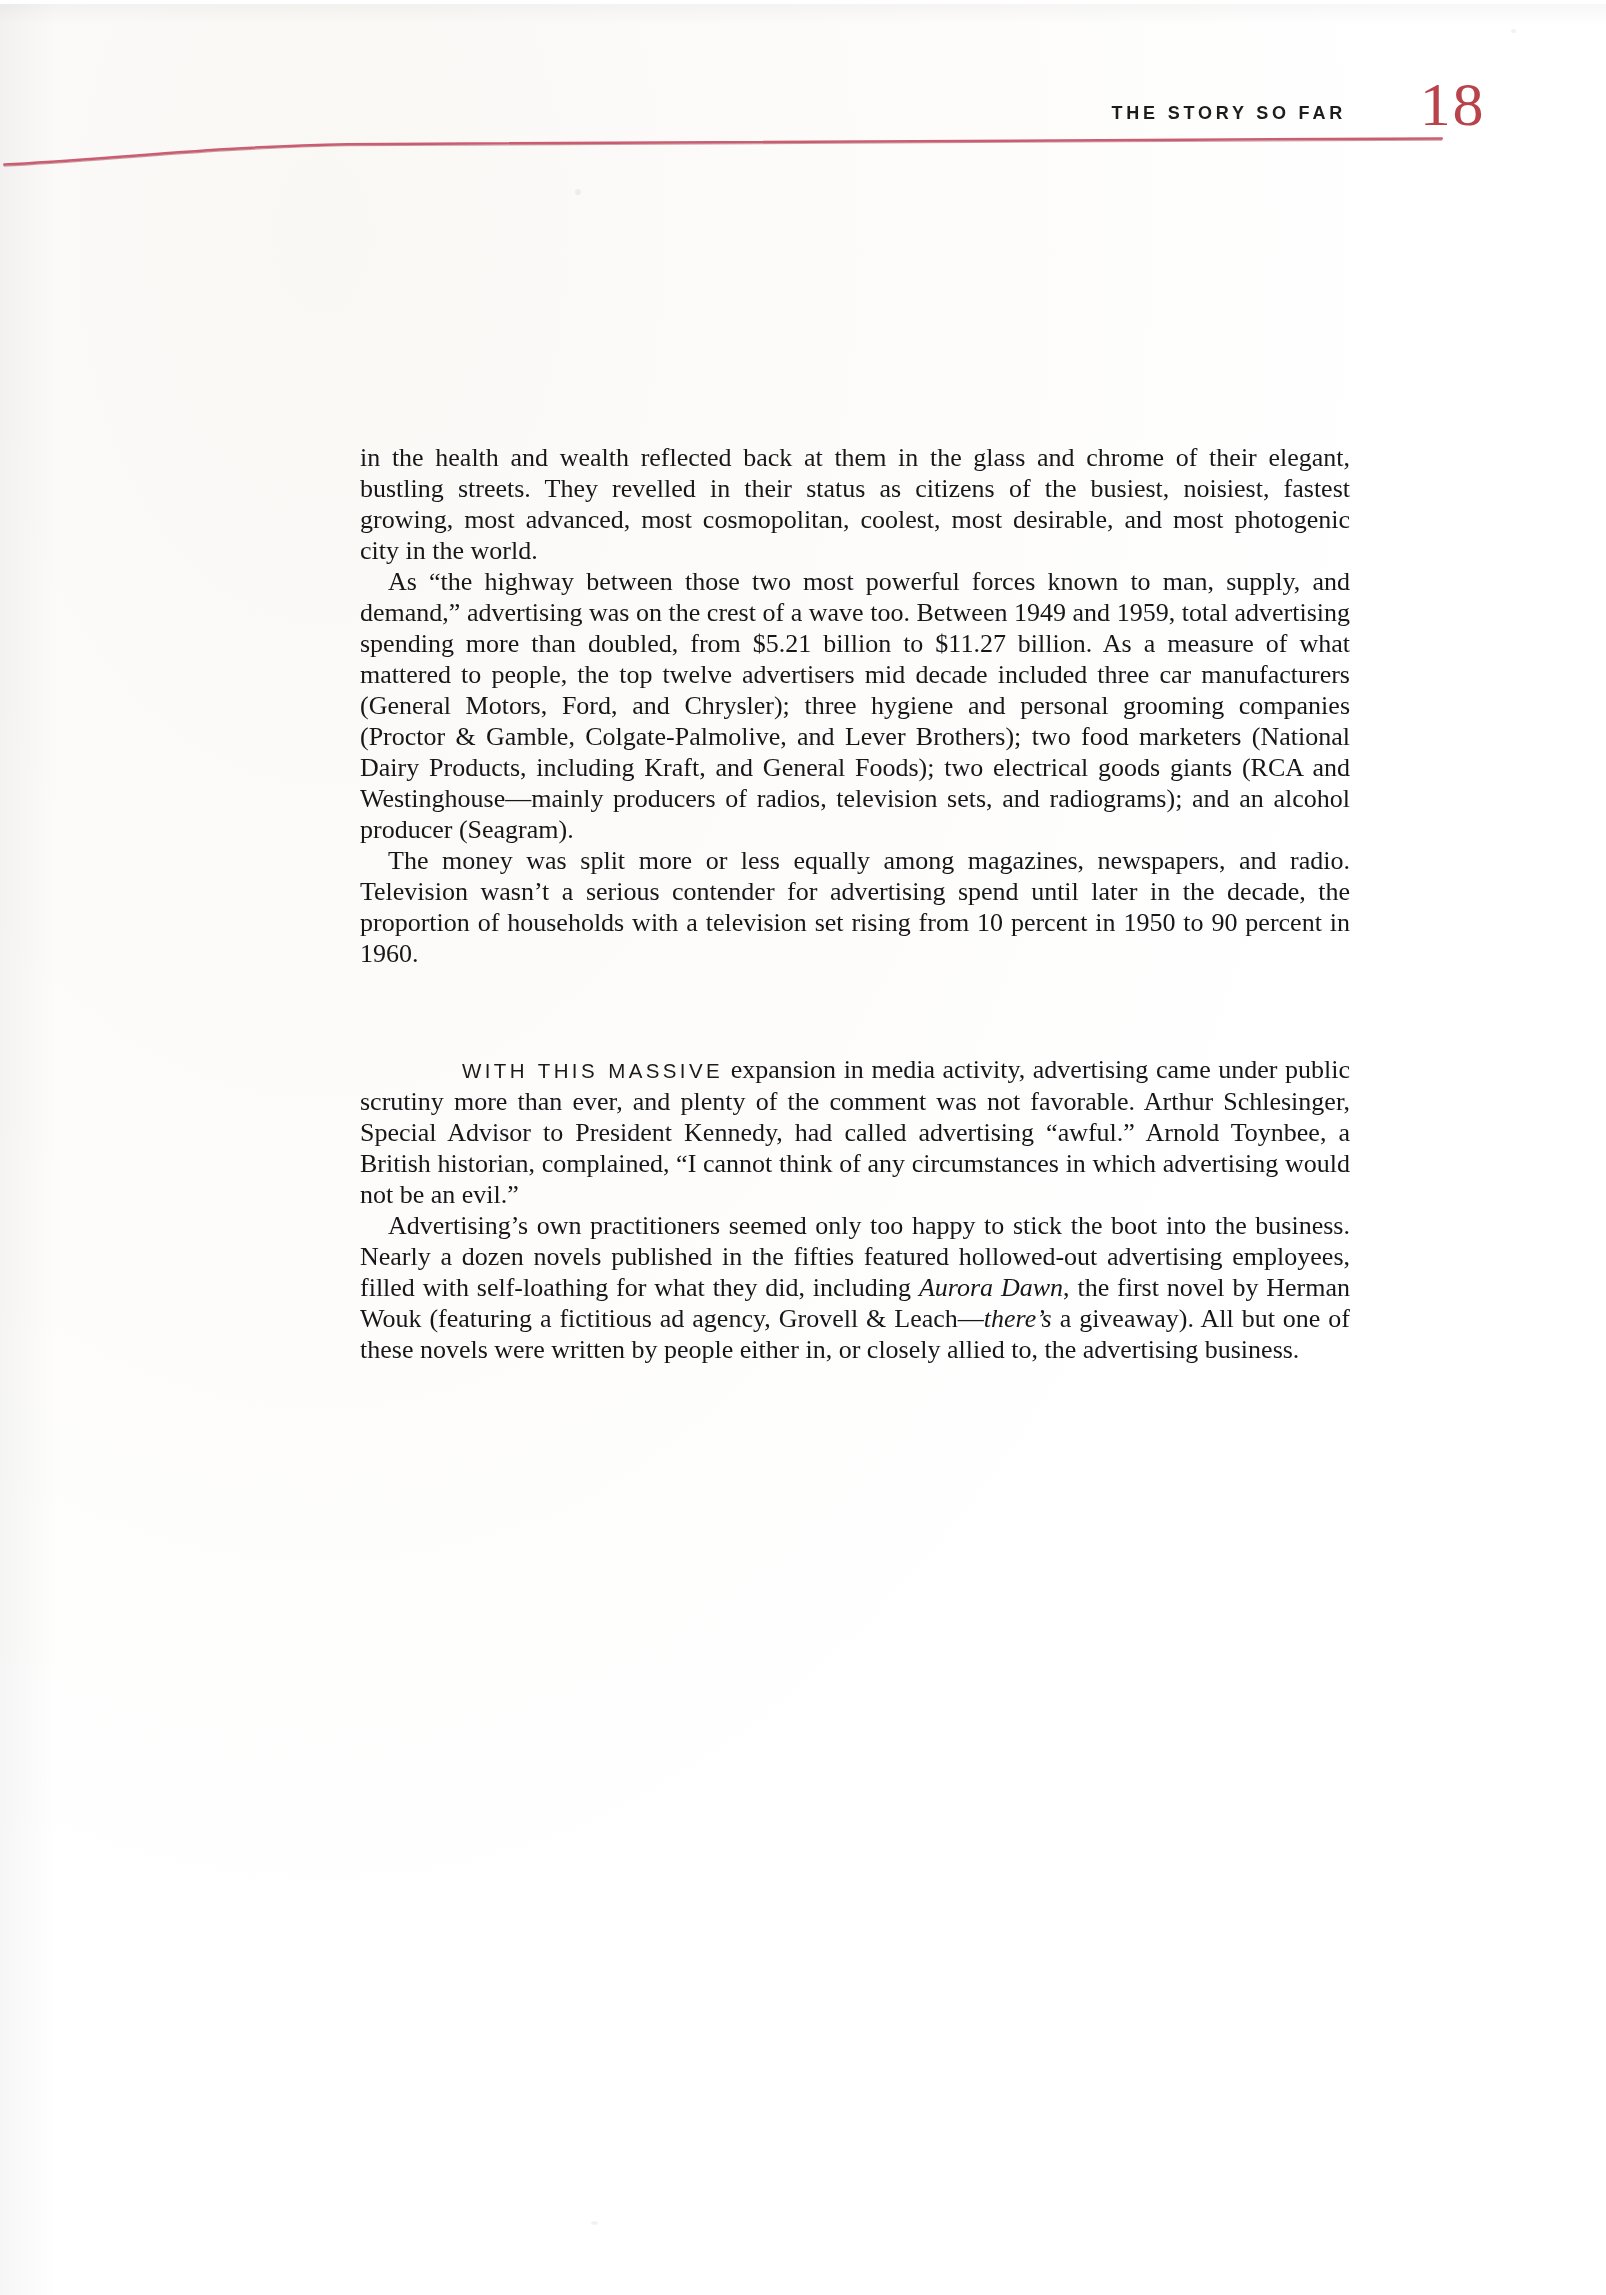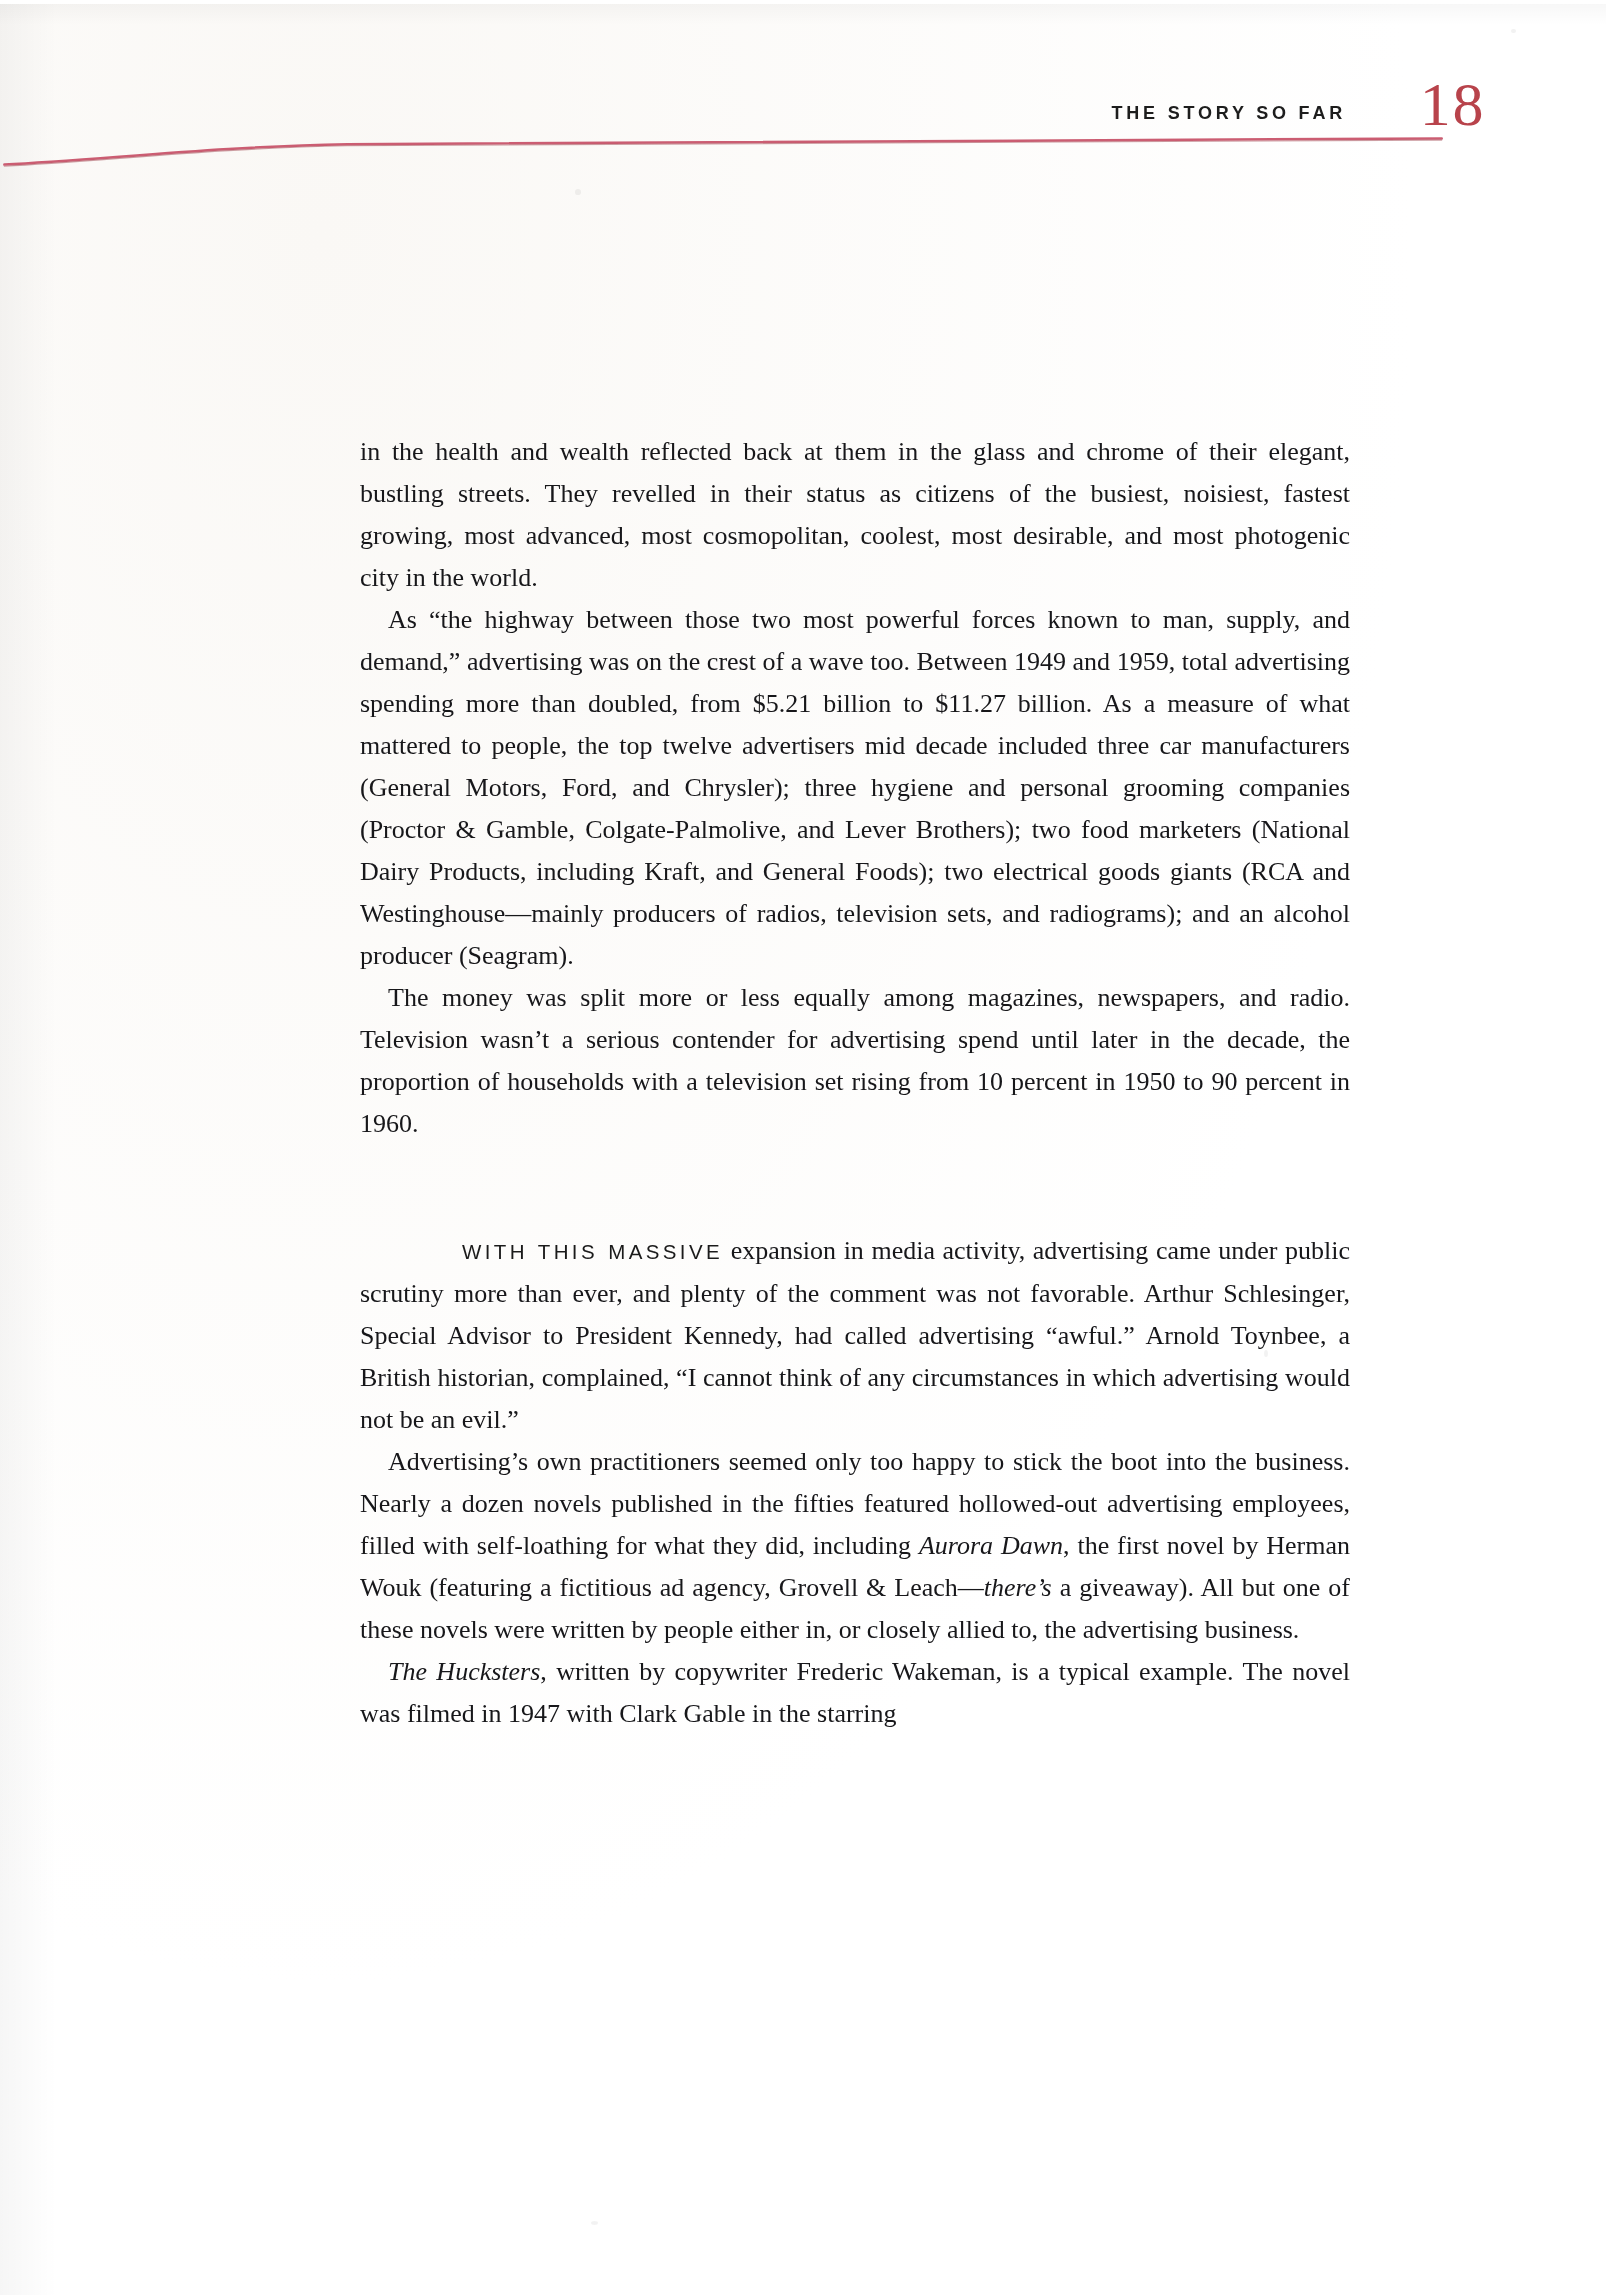--- a/index.html
+++ b/index.html
@@ -55,26 +55,26 @@
     left: 0;
     width: 1607px;
     height: 49px;
     pointer-events: none;
   }
   .head-rule-wrap svg { display: block; }
 
   
   .textblock {
     position: absolute;
-    top: 427px;
+    top: 438px;
     left: 360px;
     width: 990px;
     color: #17171a;
     font-size: 26px;
-    line-height: 42px;
+    line-height: 31px;
     text-align: justify;
     text-justify: inter-word;
     -webkit-font-smoothing: antialiased;
   }
 
   .textblock p {
     margin: 0;
     text-indent: 0;
     text-align: justify;
     
@@ -167,18 +167,17 @@
     <p>As “the highway between those two most powerful forces known to man, supply, and demand,” advertising was on the crest of a wave too. Between 1949 and 1959, total advertising spending more than doubled, from $5.21 billion to $11.27 billion. As a measure of what mattered to people, the top twelve advertisers mid decade included three car manufacturers (General Motors, Ford, and Chrysler); three hygiene and personal grooming companies (Proctor &amp; Gamble, Colgate-Palmolive, and Lever Brothers); two food marketers (National Dairy Products, including Kraft, and General Foods); two electrical goods giants (RCA and Westinghouse—mainly producers of radios, television sets, and radiograms); and an alcohol producer (Seagram).</p>
 
     <p>The money was split more or less equally among magazines, newspapers, and radio. Television wasn’t a serious contender for advertising spend until later in the decade, the proportion of households with a television set rising from 10 percent in 1950 to 90 percent in 1960.</p>
 
     <div class="gap"></div>
 
     <p><span class="lead-indent"></span><span class="opener">WITH THIS MASSIVE</span><span> expansion in media activity, advertising came under public scrutiny more than ever, and plenty of the comment was not favorable. Arthur Schlesinger, Special Advisor to President Kennedy, had called advertising “awful.” Arnold Toynbee, a British historian, complained, “I cannot think of any circumstances in which advertising would not be an evil.”</span></p>
 
     <p><span>Advertising’s own practitioners seemed only too happy to stick the boot into the business. Nearly a dozen novels published in the fifties featured hollowed-out advertising employees, filled with self-loathing for what they did, including </span><em>Aurora Dawn</em><span>, the first novel by Herman Wouk (featuring a fictitious ad agency, Grovell &amp; Leach—</span><em>there’s</em><span> a giveaway). All but one of these novels were written by people either in, or closely allied to, the advertising business.</span></p>
 
-    <p><em>The Hucksters</em><span>, written by copywriter Frederic Wakeman, is a typical example. The novel was filmed in 1947 with Clark Gable in the starring</span></p>
 
   </div>
 
 </div>
 
 
 </body></html>

